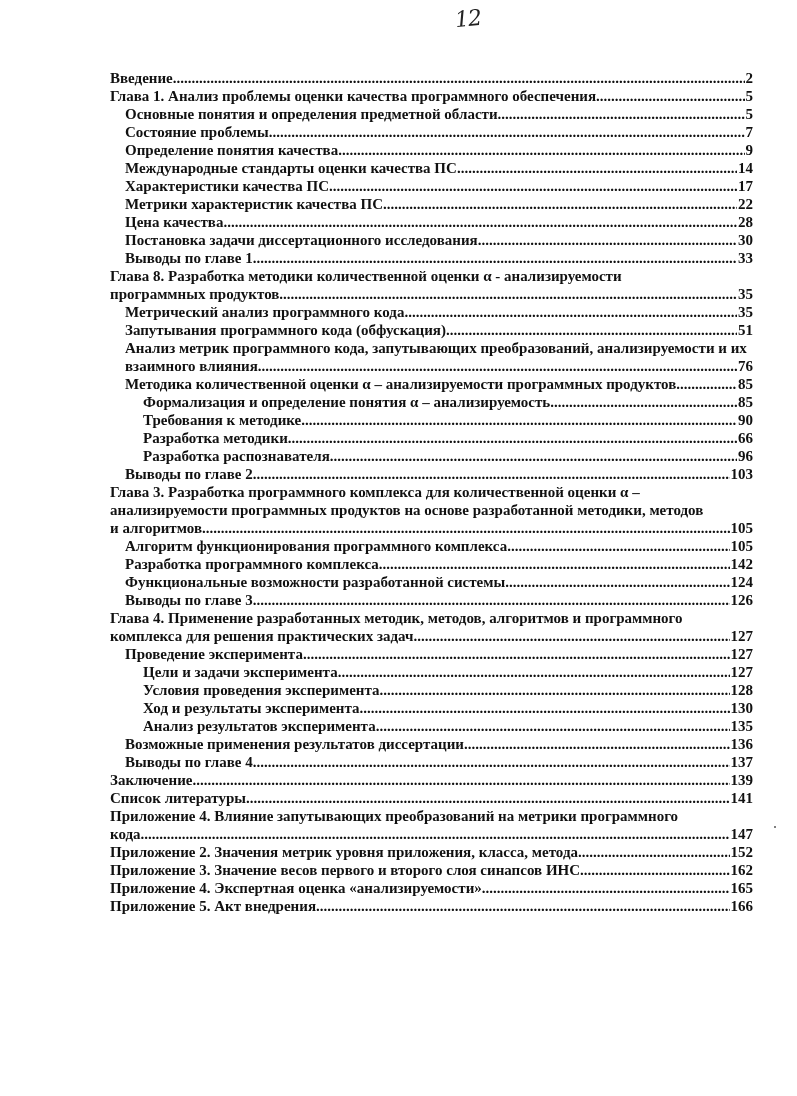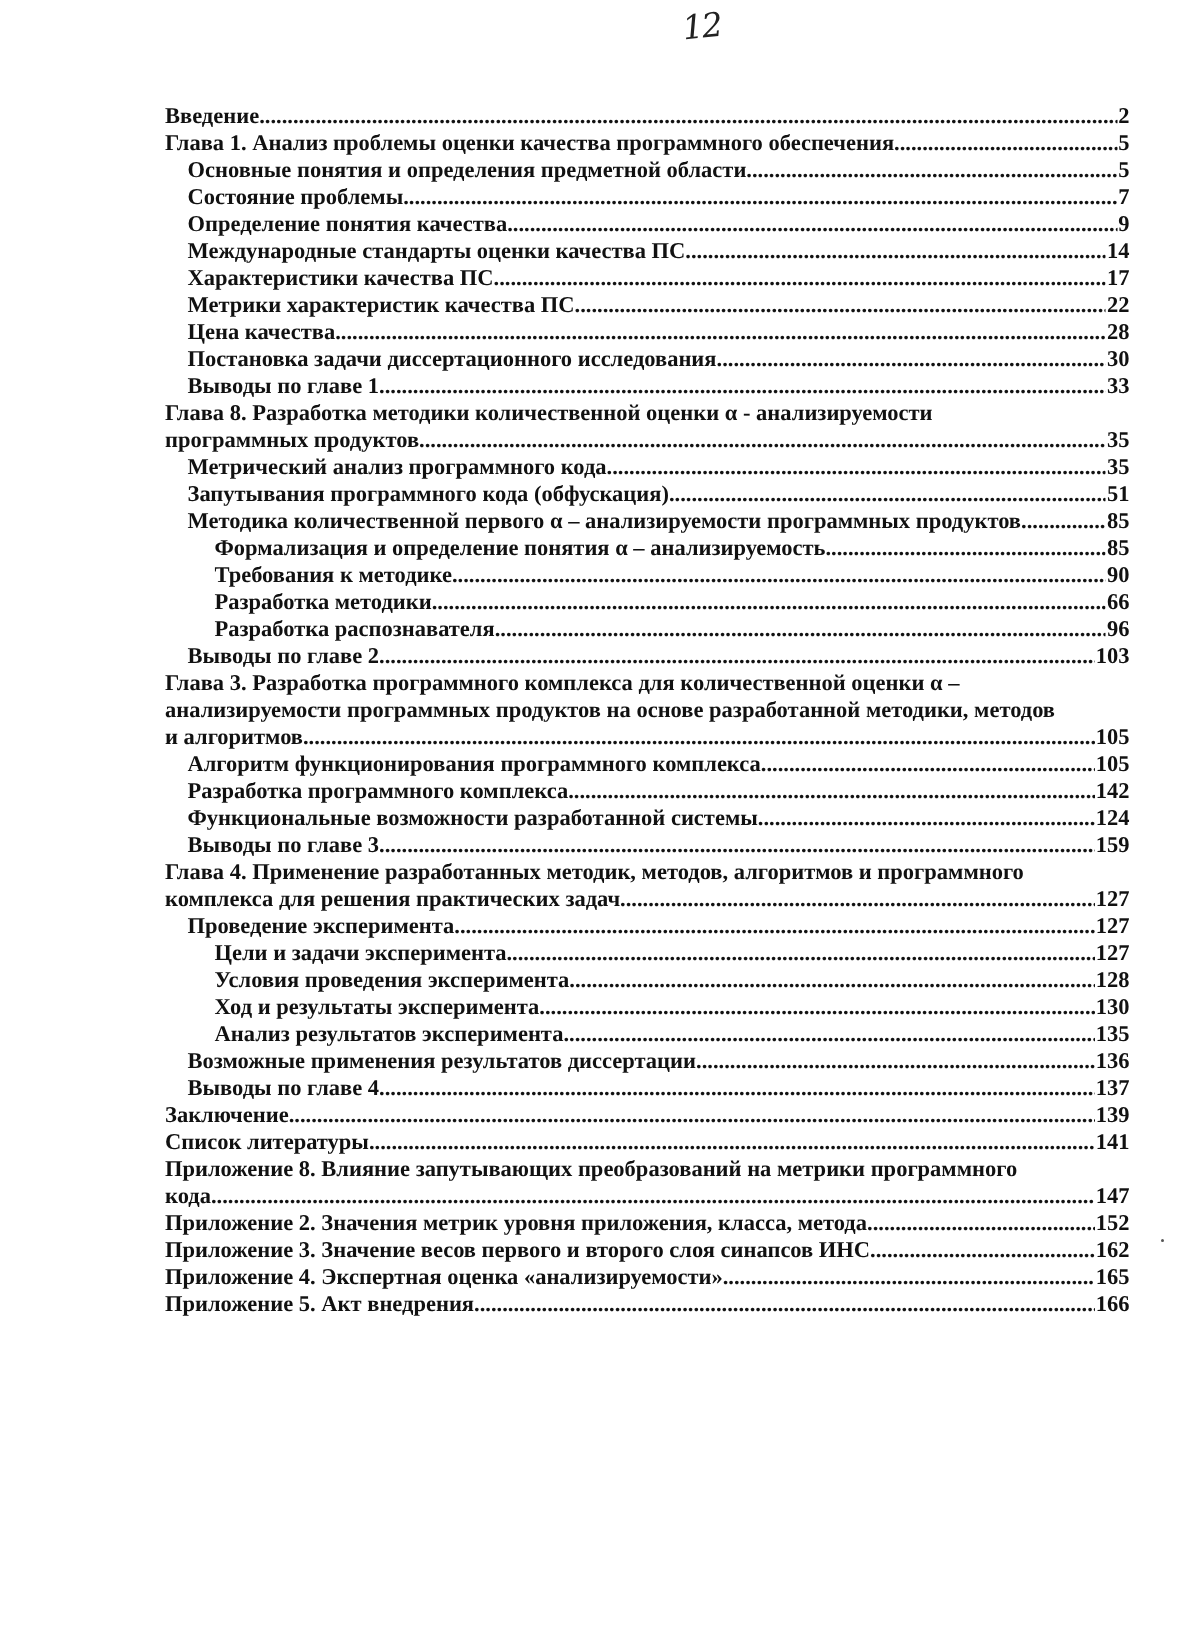--- a/index.html
+++ b/index.html
@@ -120,22 +120,30 @@
       </div>
     </div>
     <div class="entry l2">
       <div class="row">
         <span class="title">Запутывания программного кода (обфускация)</span>
         <span class="leader"></span>
         <span class="pagenum">51</span>
       </div>
     </div>
     <div class="entry l2">
-      <div class="row">
-        <span class="title">Методика количественной первого α – анализируемости программных продуктов</span>
+      <div class="wrapline">Анализ метрик программного кода, запутывающих преобразований, анализируемости и их</div>
+      <div class="row">
+        <span class="title">взаимного влияния</span>
+        <span class="leader"></span>
+        <span class="pagenum">76</span>
+      </div>
+    </div>
+    <div class="entry l2">
+      <div class="row">
+        <span class="title">Методика количественной оценки α – анализируемости программных продуктов</span>
         <span class="leader"></span>
         <span class="pagenum">85</span>
       </div>
     </div>
     <div class="entry l3">
       <div class="row">
         <span class="title">Формализация и определение понятия α – анализируемость</span>
         <span class="leader"></span>
         <span class="pagenum">85</span>
       </div>
@@ -195,21 +203,21 @@
       <div class="row">
         <span class="title">Функциональные возможности разработанной системы</span>
         <span class="leader"></span>
         <span class="pagenum">124</span>
       </div>
     </div>
     <div class="entry l2">
       <div class="row">
         <span class="title">Выводы по главе 3</span>
         <span class="leader"></span>
-        <span class="pagenum">159</span>
+        <span class="pagenum">126</span>
       </div>
     </div>
     <div class="entry l1 bold">
       <div class="wrapline">Глава 4. Применение разработанных методик, методов, алгоритмов и программного</div>
       <div class="row">
         <span class="title">комплекса для решения практических задач</span>
         <span class="leader"></span>
         <span class="pagenum">127</span>
       </div>
     </div>
@@ -270,21 +278,21 @@
       </div>
     </div>
     <div class="entry l1 bold">
       <div class="row">
         <span class="title">Список литературы</span>
         <span class="leader"></span>
         <span class="pagenum">141</span>
       </div>
     </div>
     <div class="entry l1 bold">
-      <div class="wrapline">Приложение 8. Влияние запутывающих преобразований на метрики программного</div>
+      <div class="wrapline">Приложение 4. Влияние запутывающих преобразований на метрики программного</div>
       <div class="row">
         <span class="title">кода</span>
         <span class="leader"></span>
         <span class="pagenum">147</span>
       </div>
     </div>
     <div class="entry l1 bold">
       <div class="row">
         <span class="title">Приложение 2. Значения метрик уровня приложения, класса, метода</span>
         <span class="leader"></span>

